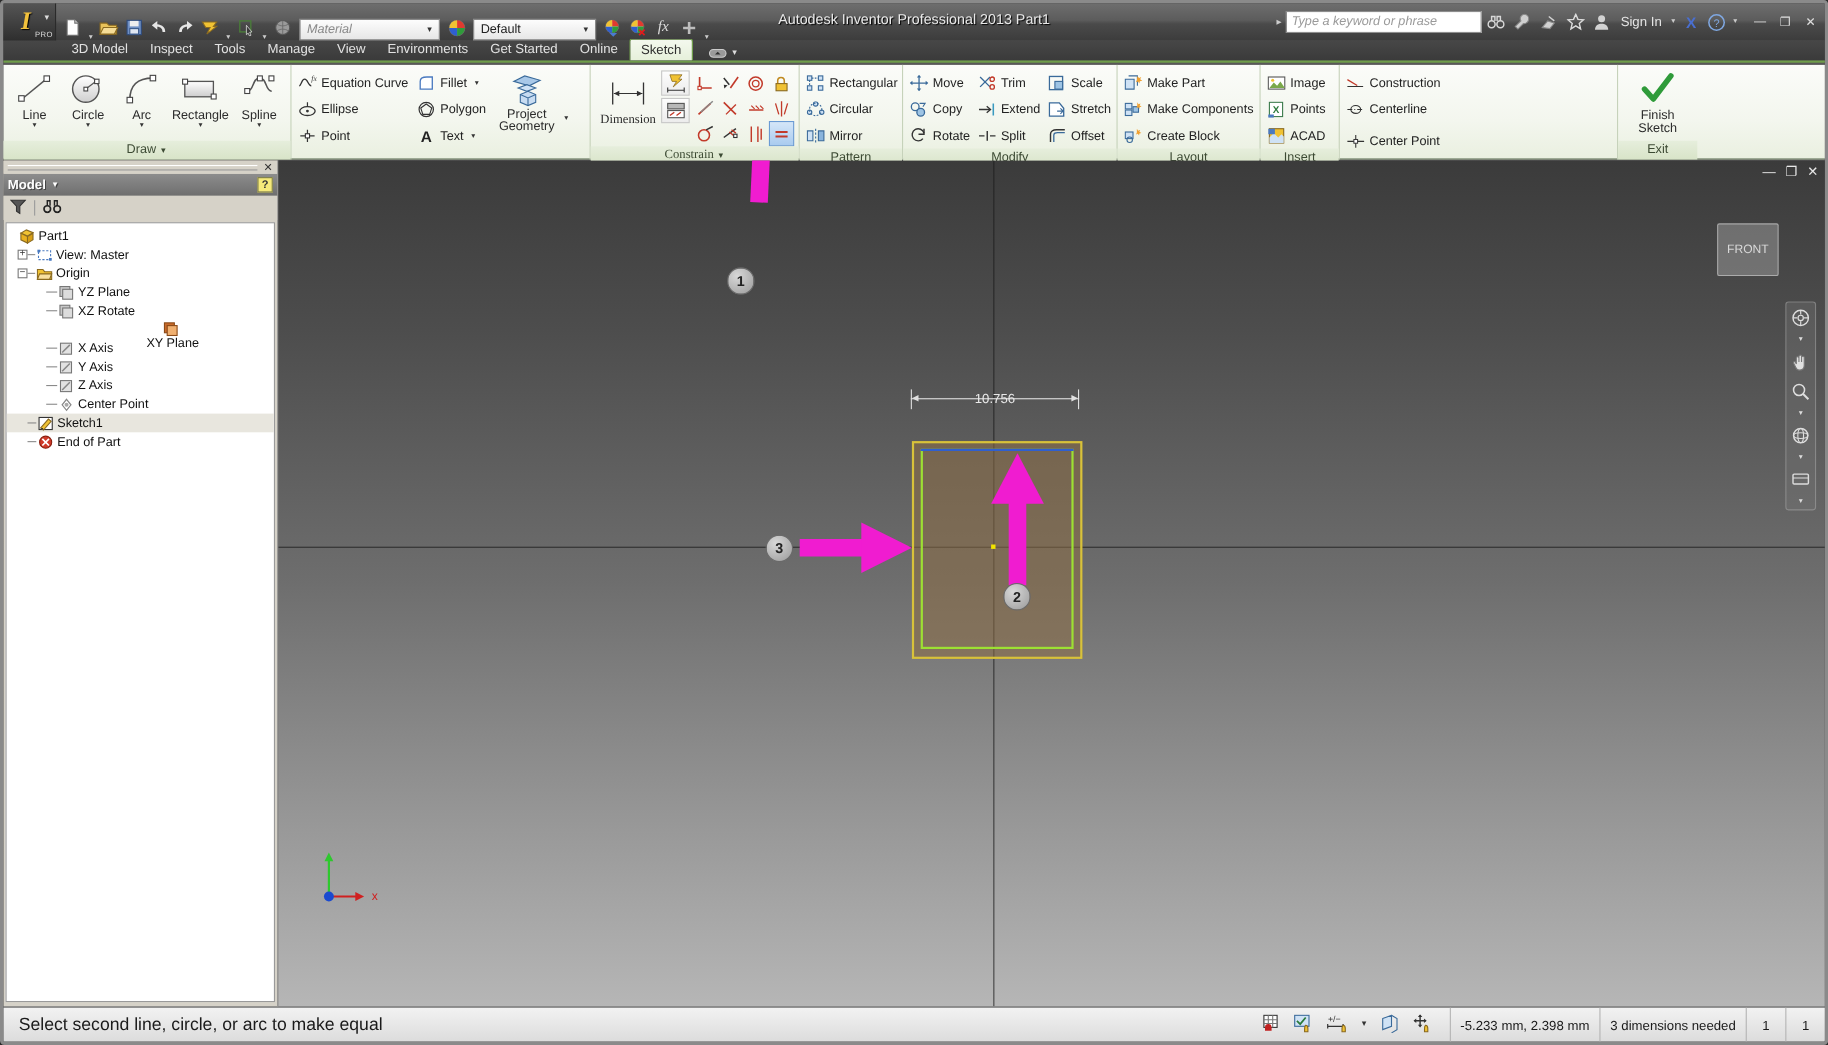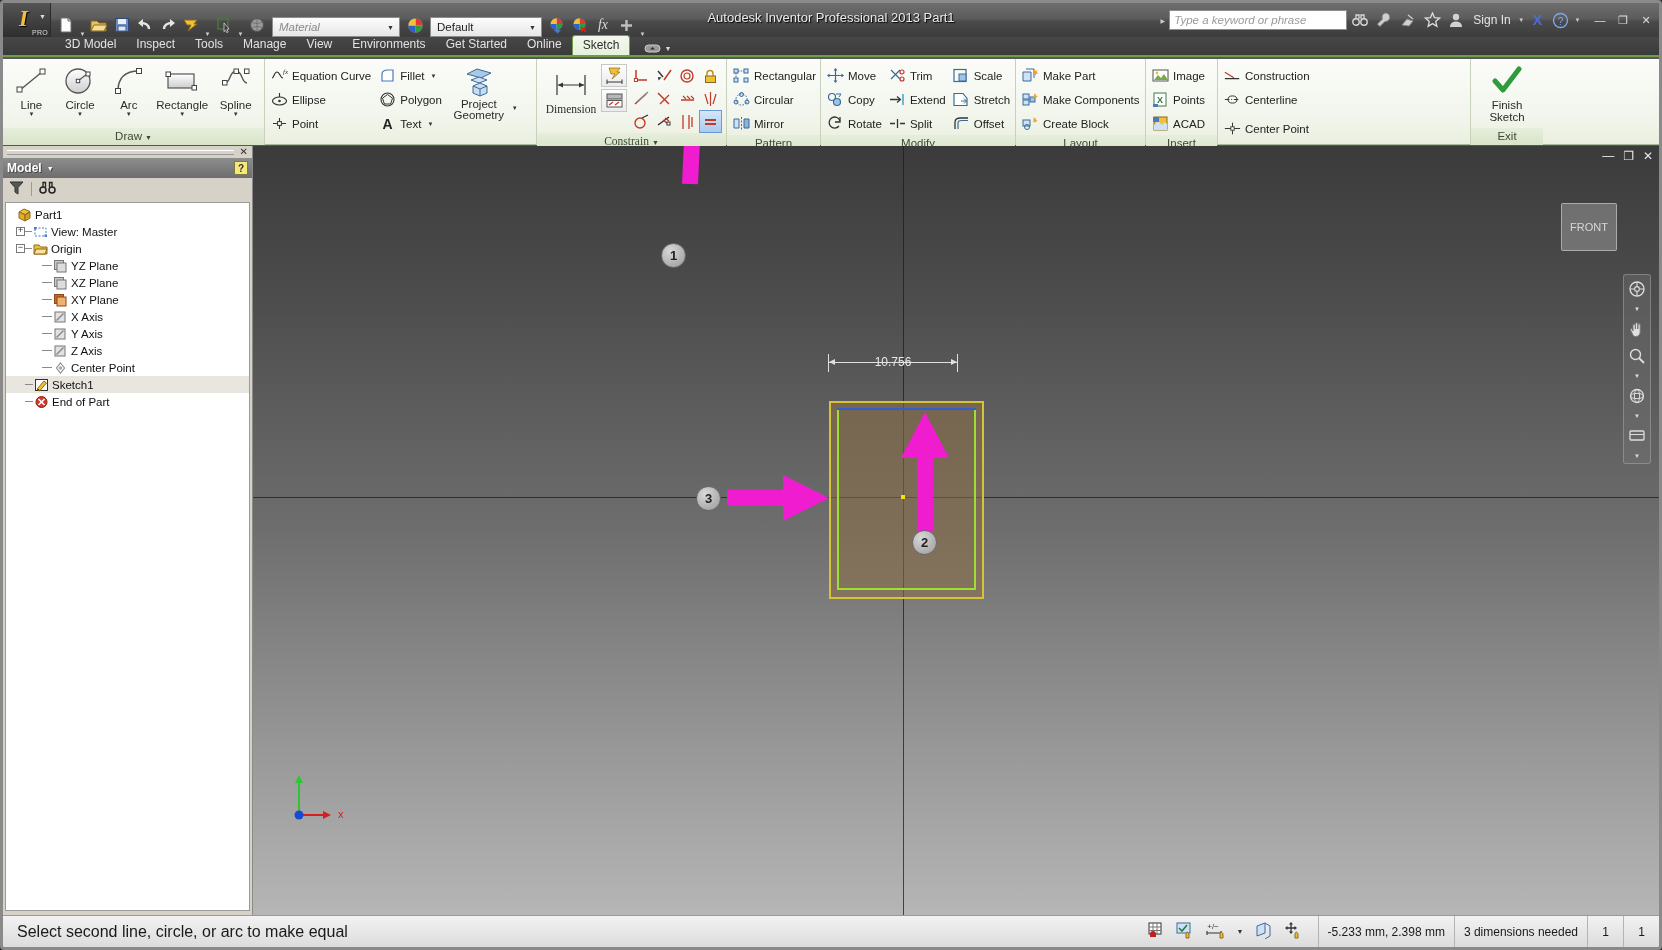--- a/index.html
+++ b/index.html
@@ -222,21 +222,21 @@
     position:absolute; left:584px; top:262px; width:139px; height:182px;
     border:2px solid #9de033;
   }
   .rect-top {
     position:absolute; left:584px; top:262px; width:139px; height:2px; background:#2f5fd0;
   }
   .rect-mid { position:absolute; left:650px; top:351px; width:4px;height:4px; background:#f2e400;
               margin-left:-2px; margin-top:-2px; }
 
   .dim {
-    position:absolute; left:575px; top:205px; width:130px; height:24px;
+    position:absolute; left:575px; top:205px; width:153px; height:24px;
     color:#e9e9e9; font-size:12px;
   }
   .dim .line { position:absolute; left:0; right:0; top:11px; height:1px; background:#e0e0e0; }
   .dim .tickL { position:absolute; left:0; top:3px; width:1px; height:18px; background:#e0e0e0; }
   .dim .tickR { position:absolute; right:0; top:3px; width:1px; height:18px; background:#e0e0e0; }
   .dim .val {
     position:absolute; left:50%; transform:translateX(-50%); top:3px;
     background:transparent; padding:0 4px; line-height:16px;
   }
   .dim .ah { position:absolute; top:8px; width:0;height:0;
@@ -1080,24 +1080,24 @@
         </div>
 
         <div class="trow" style="padding-left:36px;">
           <span style="width:10px;height:1px;background:#8a8a8a;"></span>
           <span class="tico">
               <svg width="15" height="14" viewBox="0 0 15 14">
                 <rect x="1.5" y="1.5" width="9" height="9" fill="#c8c8c8" stroke="#777"></rect>
                 <rect x="4" y="4" width="9" height="9" fill="#dcdcdc" stroke="#777"></rect>
               </svg>
             </span>
-          <span class="tlabel">XZ Plane</span>
-        </div>
-
-        <div class="trow" style="padding-left:36px;">
+          <span class="tlabel">XZ Rotate</span>
+        </div>
+
+        <div class="trow" style="padding-left:56px;flex-direction:column;">
           <span style="width:10px;height:1px;background:#8a8a8a;"></span>
           <span class="tico">
               <svg width="15" height="14" viewBox="0 0 15 14">
                 <rect x="1.5" y="1.5" width="9" height="9" fill="#c8692a" stroke="#8a4a18"></rect>
                 <rect x="4" y="4" width="9" height="9" fill="#f0b070" stroke="#8a4a18"></rect>
               </svg>
             </span>
           <span class="tlabel">XY Plane</span>
         </div>
 

